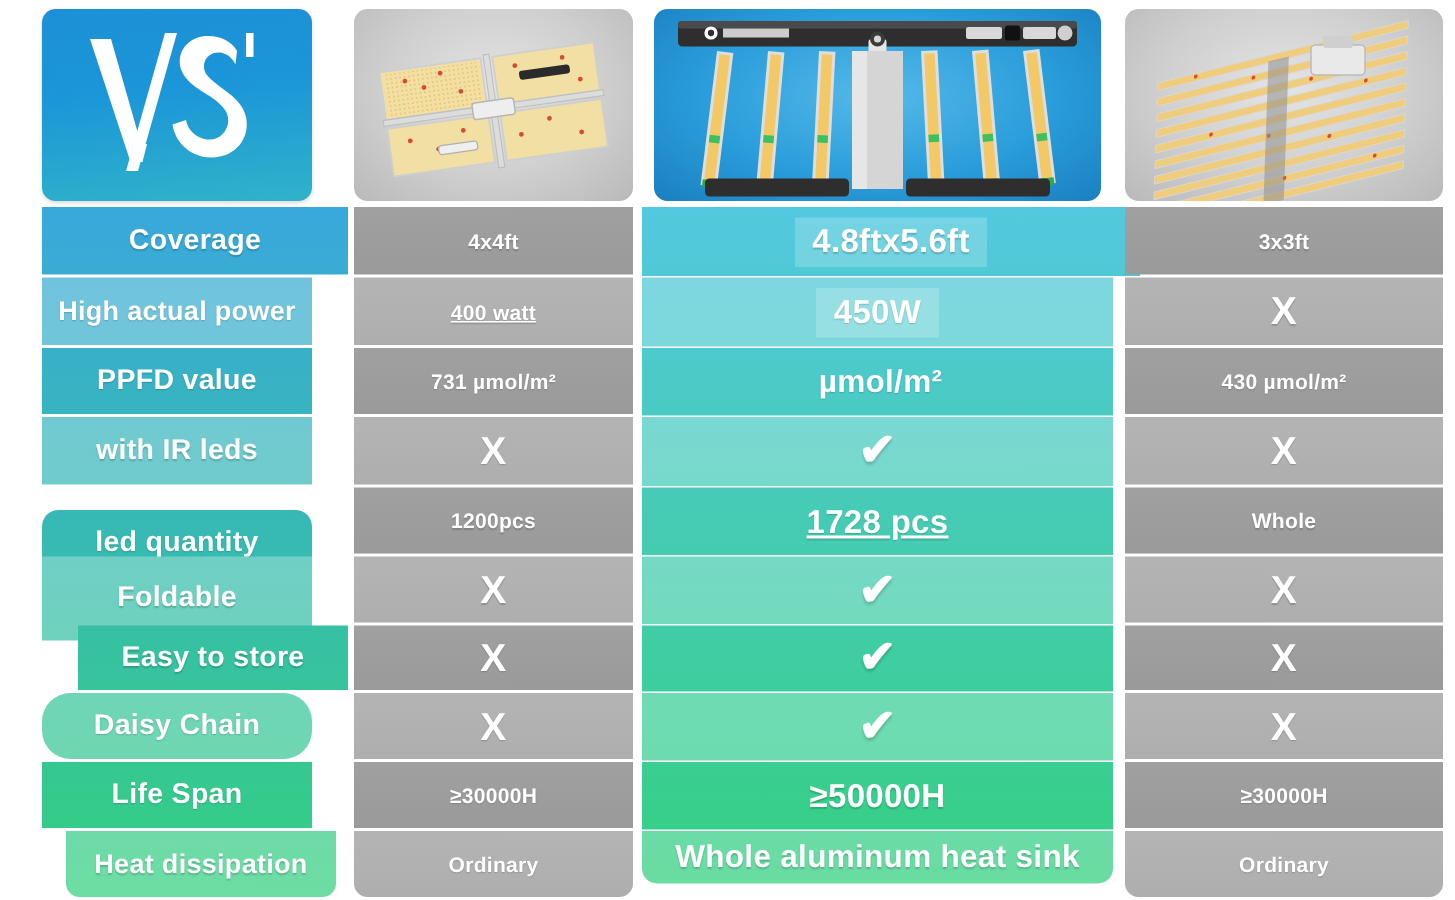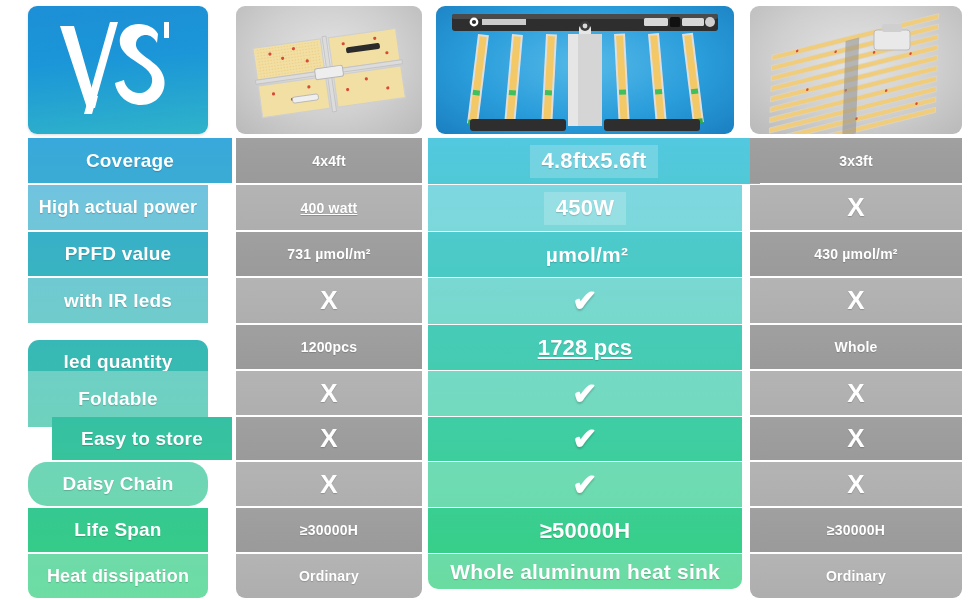--- a/index.html
+++ b/index.html
@@ -294,21 +294,21 @@
       <div class="cell hero-cell" style="left: 428px; top: 462px; width: 314px; height: 45px; background: linear-gradient(rgb(111, 219, 182), rgb(109, 219, 174));">
         <span class="tick">✔</span>
       </div>
       <div class="cell comp-cell gray-b xmark" style="left: 750px; top: 462px; width: 212px; height: 44px;">X</div>
       <div class="cell label-cell" style="left: 28px; top: 508px; width: 180px; height: 44px; background: linear-gradient(rgb(53, 200, 146), rgb(53, 204, 136));">Life Span</div>
       <div class="cell comp-cell gray-a" style="left: 236px; top: 508px; width: 186px; height: 44px;">≥30000H</div>
       <div class="cell hero-cell" style="left: 428px; top: 508px; width: 314px; height: 45px; background: linear-gradient(rgb(58, 206, 146), rgb(55, 207, 137)); text-align: center;">
         <span>≥50000H</span>
       </div>
       <div class="cell comp-cell gray-a" style="left: 750px; top: 508px; width: 212px; height: 44px;">≥30000H</div>
-      <div class="cell label-cell small" style="left: 28px; top: 554px; width: 180px; height: 44px; background: linear-gradient(rgb(110, 218, 169), rgb(109, 221, 163)); border-radius: 0px 0px 9px 9px;">Heat dissipation</div>
+      <div class="cell label-cell small" style="left: 44px; top: 554px; width: 180px; height: 44px; background: linear-gradient(rgb(110, 218, 169), rgb(109, 221, 163)); border-radius: 0px 0px 9px 9px;">Heat dissipation</div>
       <div class="cell comp-cell gray-b" style="left: 236px; top: 554px; width: 186px; height: 44px; border-radius: 0px 0px 9px 9px;">Ordinary</div>
       <div class="cell hero-cell" style="left: 428px; top: 554px; width: 314px; height: 35px; background: linear-gradient(rgb(107, 219, 168), rgb(105, 220, 160)); border-radius: 0px 0px 10px 10px;">
         <span style="font-size: 21px;">Whole aluminum heat sink</span>
       </div>
       <div class="cell comp-cell gray-b" style="left: 750px; top: 554px; width: 212px; height: 44px; border-radius: 0px 0px 9px 9px;">Ordinary</div>
     </div>
 
 </div>
 
 </body></html>

